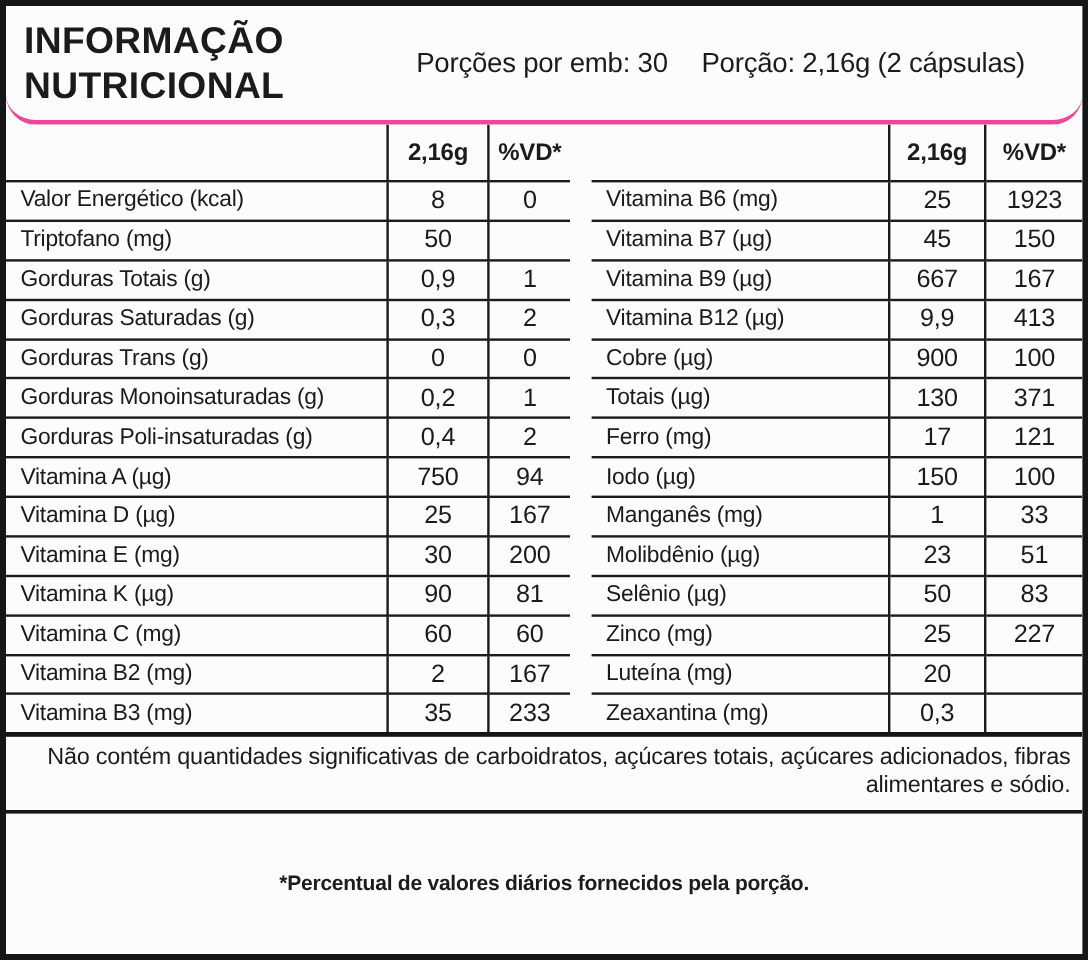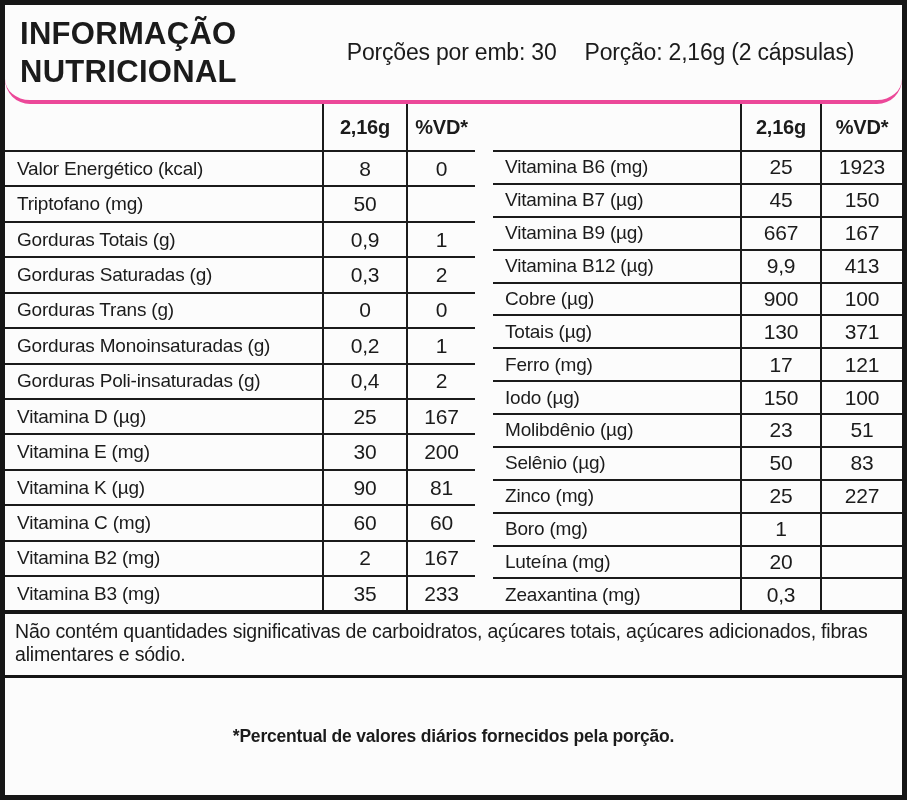--- a/index.html
+++ b/index.html
@@ -91,20 +91,21 @@
   .data-table tr:last-child td { border-bottom: none; }
 
   
   .note-significant {
     flex: 0 0 auto;
     border-top: 4px solid #161616;
     font-size: 19.5px;
     line-height: 1.17;
     letter-spacing: -0.2px;
     padding: 6px 10px 9px 10px;
+    text-align: right;
   }
   .note-dv {
     flex: 1 0 auto;
     border-top: 3px solid #161616;
     display: flex;
     align-items: center;
     justify-content: center;
     font-size: 17.5px;
     font-weight: bold;
     letter-spacing: -0.2px;
@@ -172,20 +173,25 @@
             <td class="name-cell">Gorduras Monoinsaturadas (g)</td>
             <td class="num-cell">0,2</td>
             <td class="num-cell">1</td>
           </tr>
           <tr>
             <td class="name-cell">Gorduras Poli-insaturadas (g)</td>
             <td class="num-cell">0,4</td>
             <td class="num-cell">2</td>
           </tr>
           <tr>
+            <td class="name-cell">Vitamina A (µg)</td>
+            <td class="num-cell">750</td>
+            <td class="num-cell">94</td>
+          </tr>
+          <tr>
             <td class="name-cell">Vitamina D (µg)</td>
             <td class="num-cell">25</td>
             <td class="num-cell">167</td>
           </tr>
           <tr>
             <td class="name-cell">Vitamina E (mg)</td>
             <td class="num-cell">30</td>
             <td class="num-cell">200</td>
           </tr>
           <tr>
@@ -259,40 +265,40 @@
             <td class="name-cell">Ferro (mg)</td>
             <td class="num-cell">17</td>
             <td class="num-cell">121</td>
           </tr>
           <tr>
             <td class="name-cell">Iodo (µg)</td>
             <td class="num-cell">150</td>
             <td class="num-cell">100</td>
           </tr>
           <tr>
+            <td class="name-cell">Manganês (mg)</td>
+            <td class="num-cell">1</td>
+            <td class="num-cell">33</td>
+          </tr>
+          <tr>
             <td class="name-cell">Molibdênio (µg)</td>
             <td class="num-cell">23</td>
             <td class="num-cell">51</td>
           </tr>
           <tr>
             <td class="name-cell">Selênio (µg)</td>
             <td class="num-cell">50</td>
             <td class="num-cell">83</td>
           </tr>
           <tr>
             <td class="name-cell">Zinco (mg)</td>
             <td class="num-cell">25</td>
             <td class="num-cell">227</td>
           </tr>
           <tr>
-            <td class="name-cell">Boro (mg)</td>
-            <td class="num-cell">1</td>
-            <td class="num-cell"></td>
-          </tr>
-          <tr>
             <td class="name-cell">Luteína (mg)</td>
             <td class="num-cell">20</td>
             <td class="num-cell"></td>
           </tr>
           <tr>
             <td class="name-cell">Zeaxantina (mg)</td>
             <td class="num-cell">0,3</td>
             <td class="num-cell"></td>
           </tr>
         </tbody>

